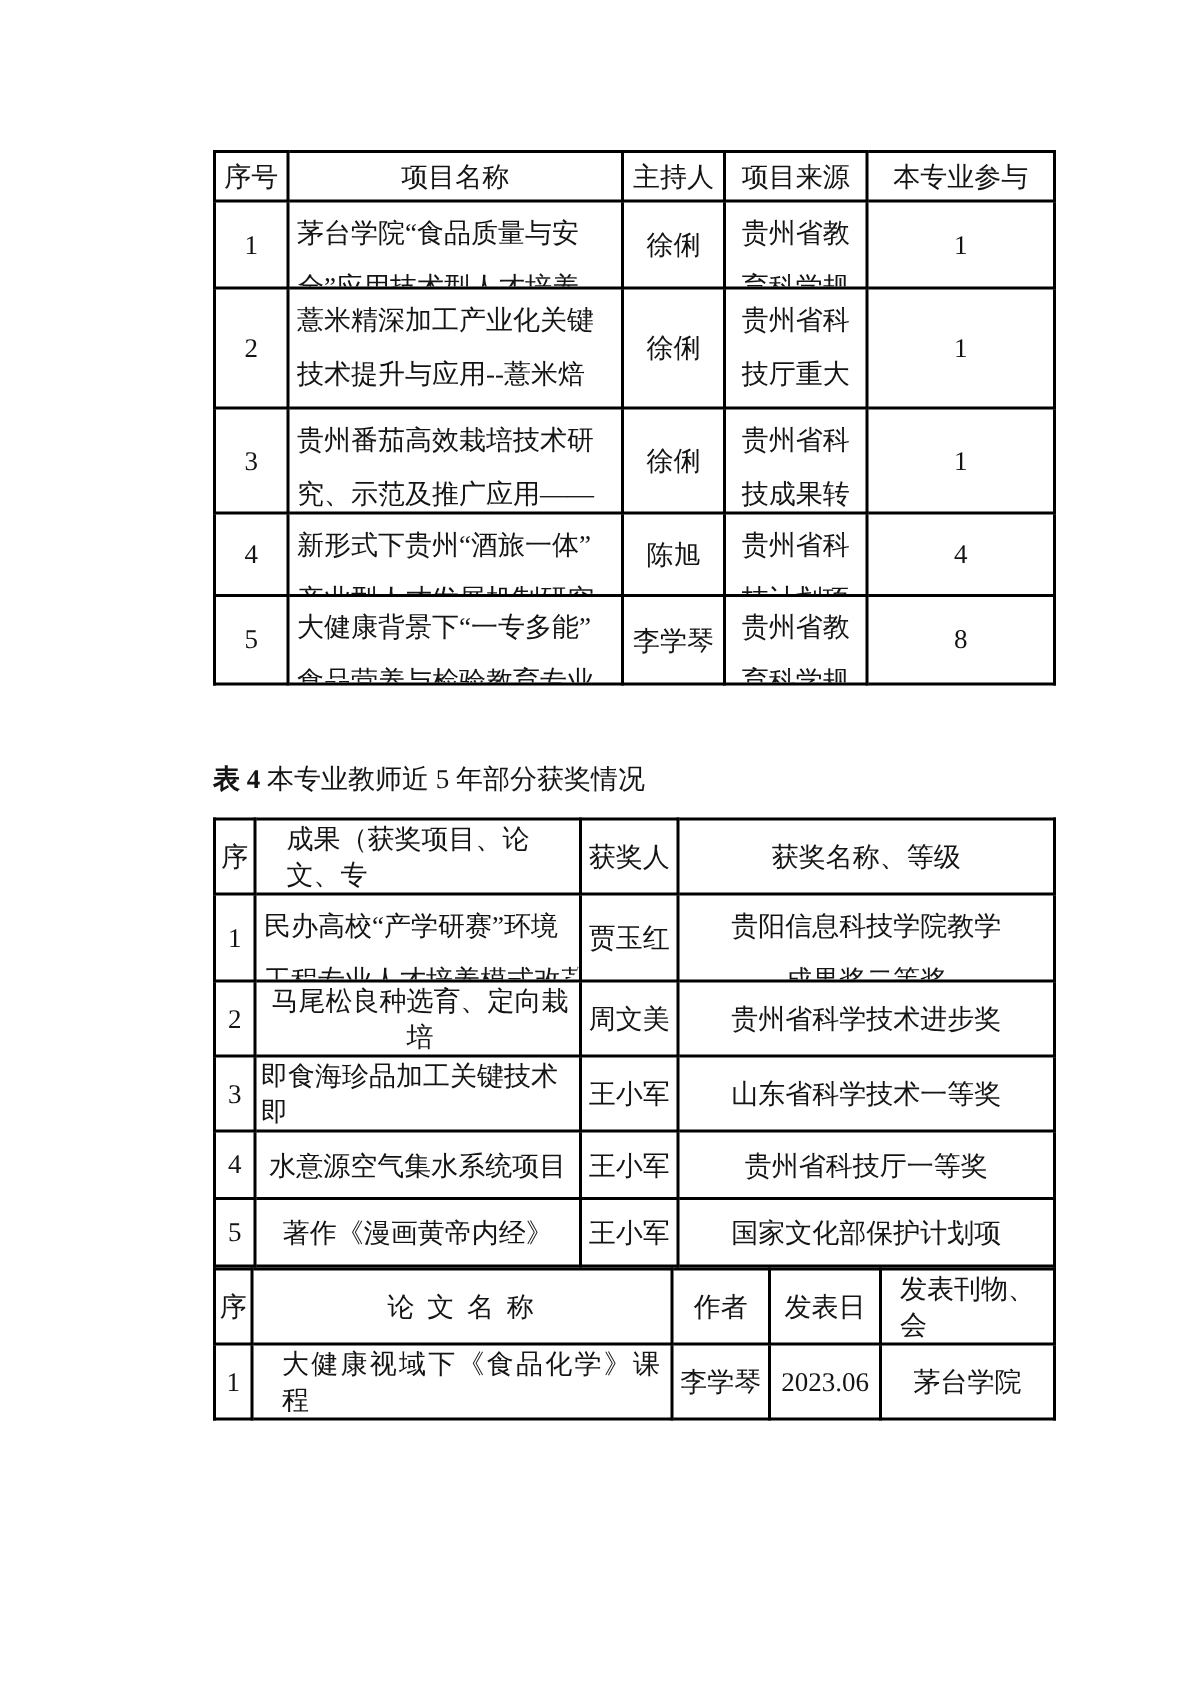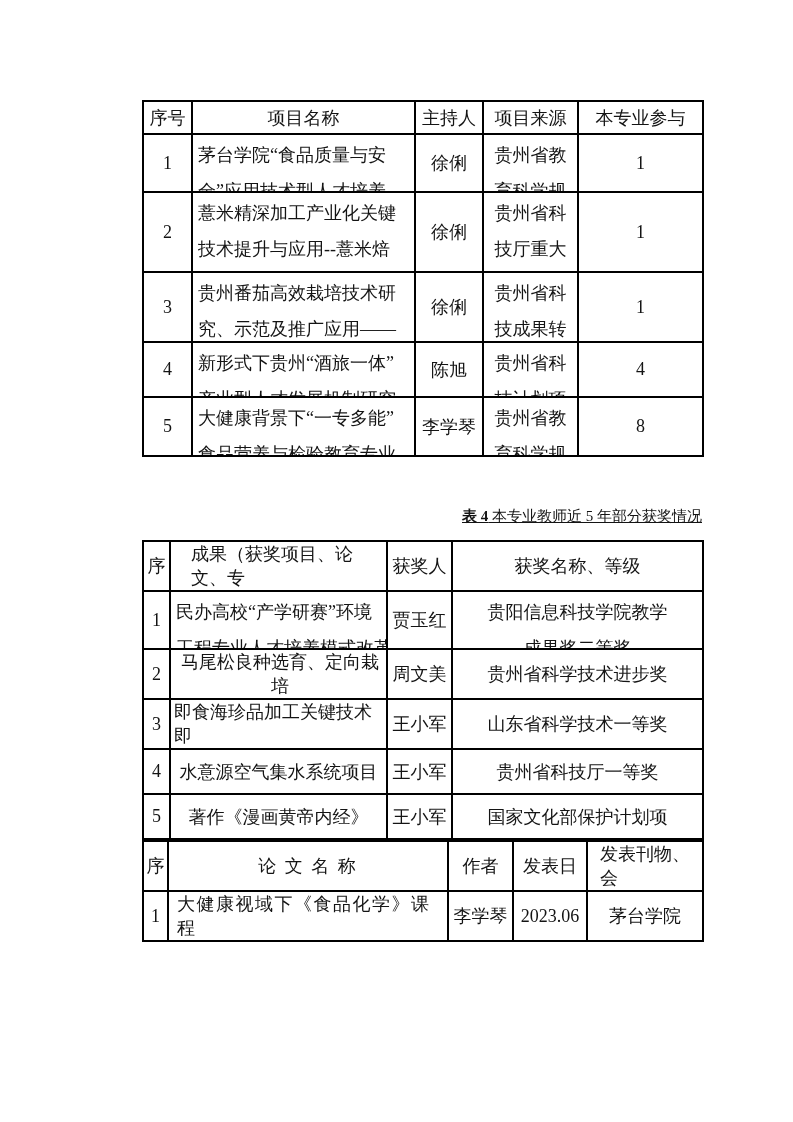--- a/index.html
+++ b/index.html
@@ -17,38 +17,38 @@
 
   
   .t1{margin-top:100px;}
   .t1 .head td{height:31px;}
   .t1 td.c-name{text-align:left;}
   
   .t4 .head td{height:31px;}
   .t4 td.hdr-left{text-align:left;padding-left:20px;}
   
   .t5 .head td{height:38px;}
-  .t5 td.c-paper{text-align:left;padding-left:8px;letter-spacing:1.5px;}
+  .t5 td.c-paper{text-align:left;padding-left:19px;letter-spacing:1.5px;}
   .t5 td.row-cell{height:46px;}
   .t5 .c-venue{text-align:left;padding-left:12px;}
   .t5 .c-spaced{letter-spacing:2px;}
 
   
   td.top{vertical-align:top;}
-  .clip{overflow:hidden;line-height:36px;white-space:nowrap;box-sizing:border-box;padding-top:2px;}
+  .clip{overflow:hidden;line-height:36px;white-space:nowrap;box-sizing:border-box;padding-top:2px;border-radius:11px;}
   .clip.pl{padding-left:5px;text-align:left;}
   .clip.cc{text-align:center;}
   .clip > div{height:36px;}
   .h56{height:56px;} .h62{height:78px;} .h68{height:68px;}
   .h53{height:53px;} .h57{height:57px;}
 
   
   .t4 td.r-mid{height:43px;}
 
-  .tbl-title{width:560px;text-align:right;font-size:15px;text-decoration:underline;}
+  .tbl-title{width:560px;text-align:left;font-size:18px;}
   .tbl-title .bold{font-weight:bold;}
   .title4{margin-top:50px;margin-bottom:14px;}
   .title5{margin-top:52px;margin-bottom:12px;}
 </style>
 </head>
 <body>
 
 <div class="sheet">
   <div class="content">
 

